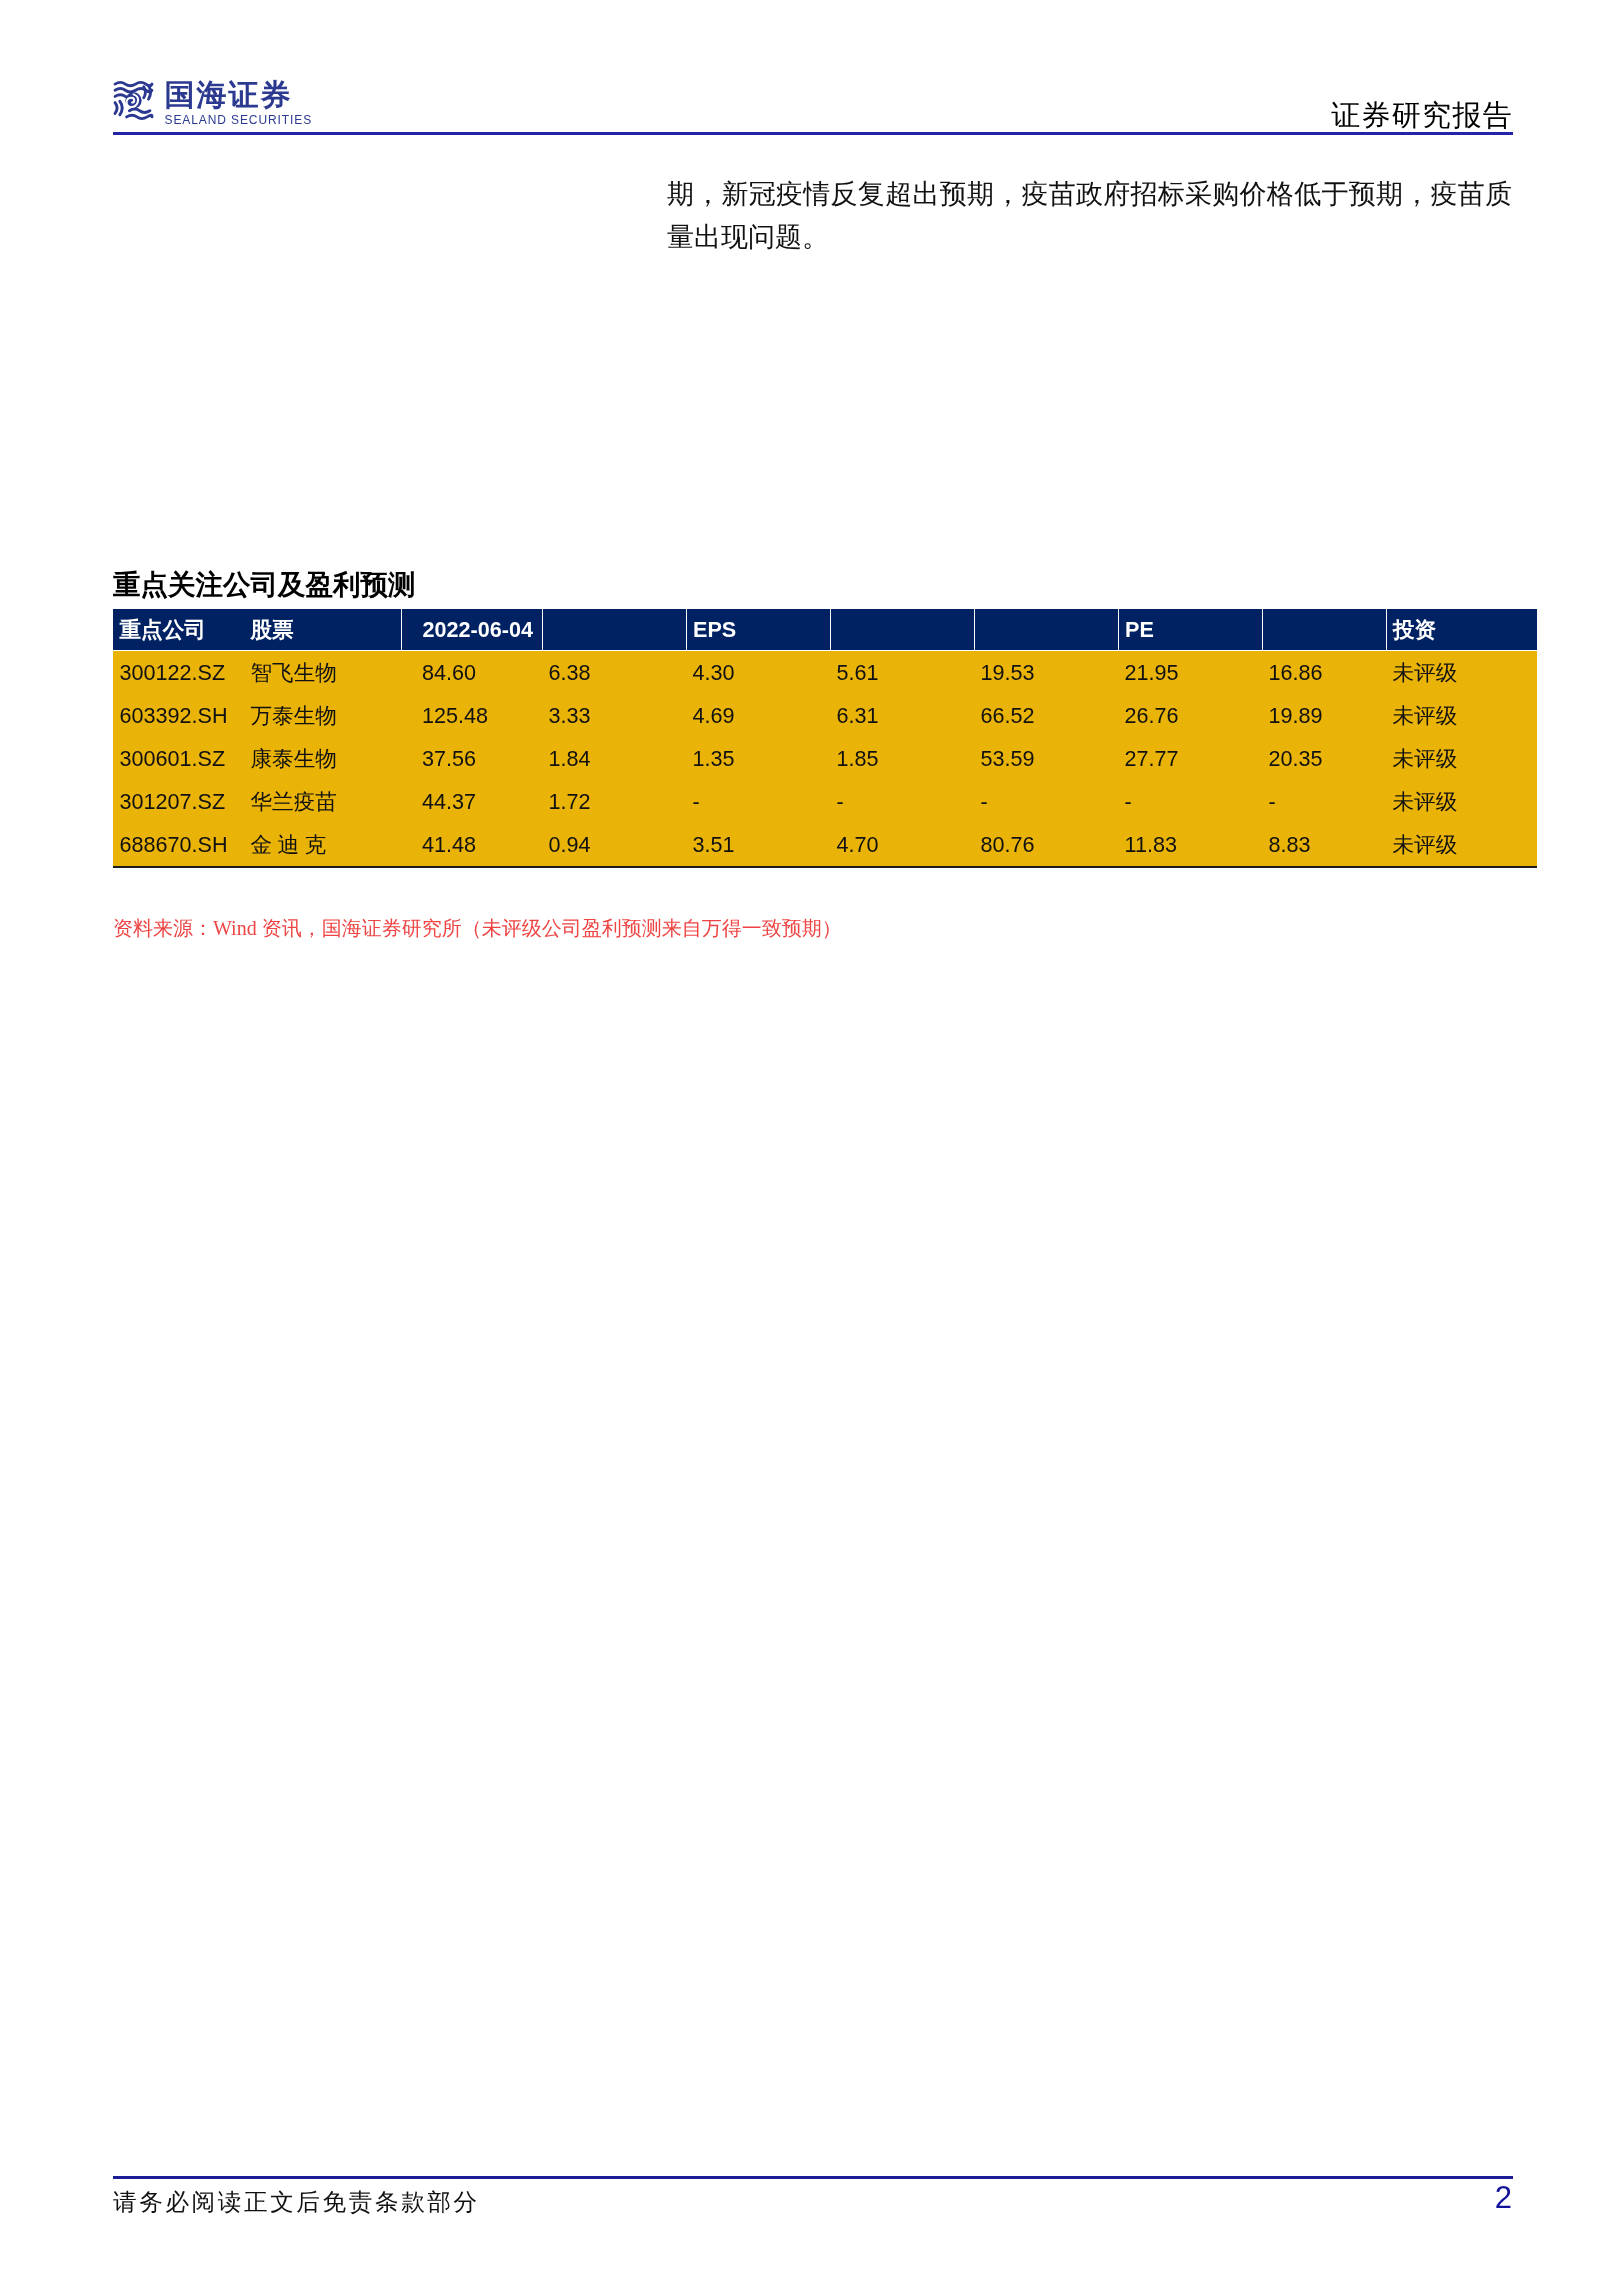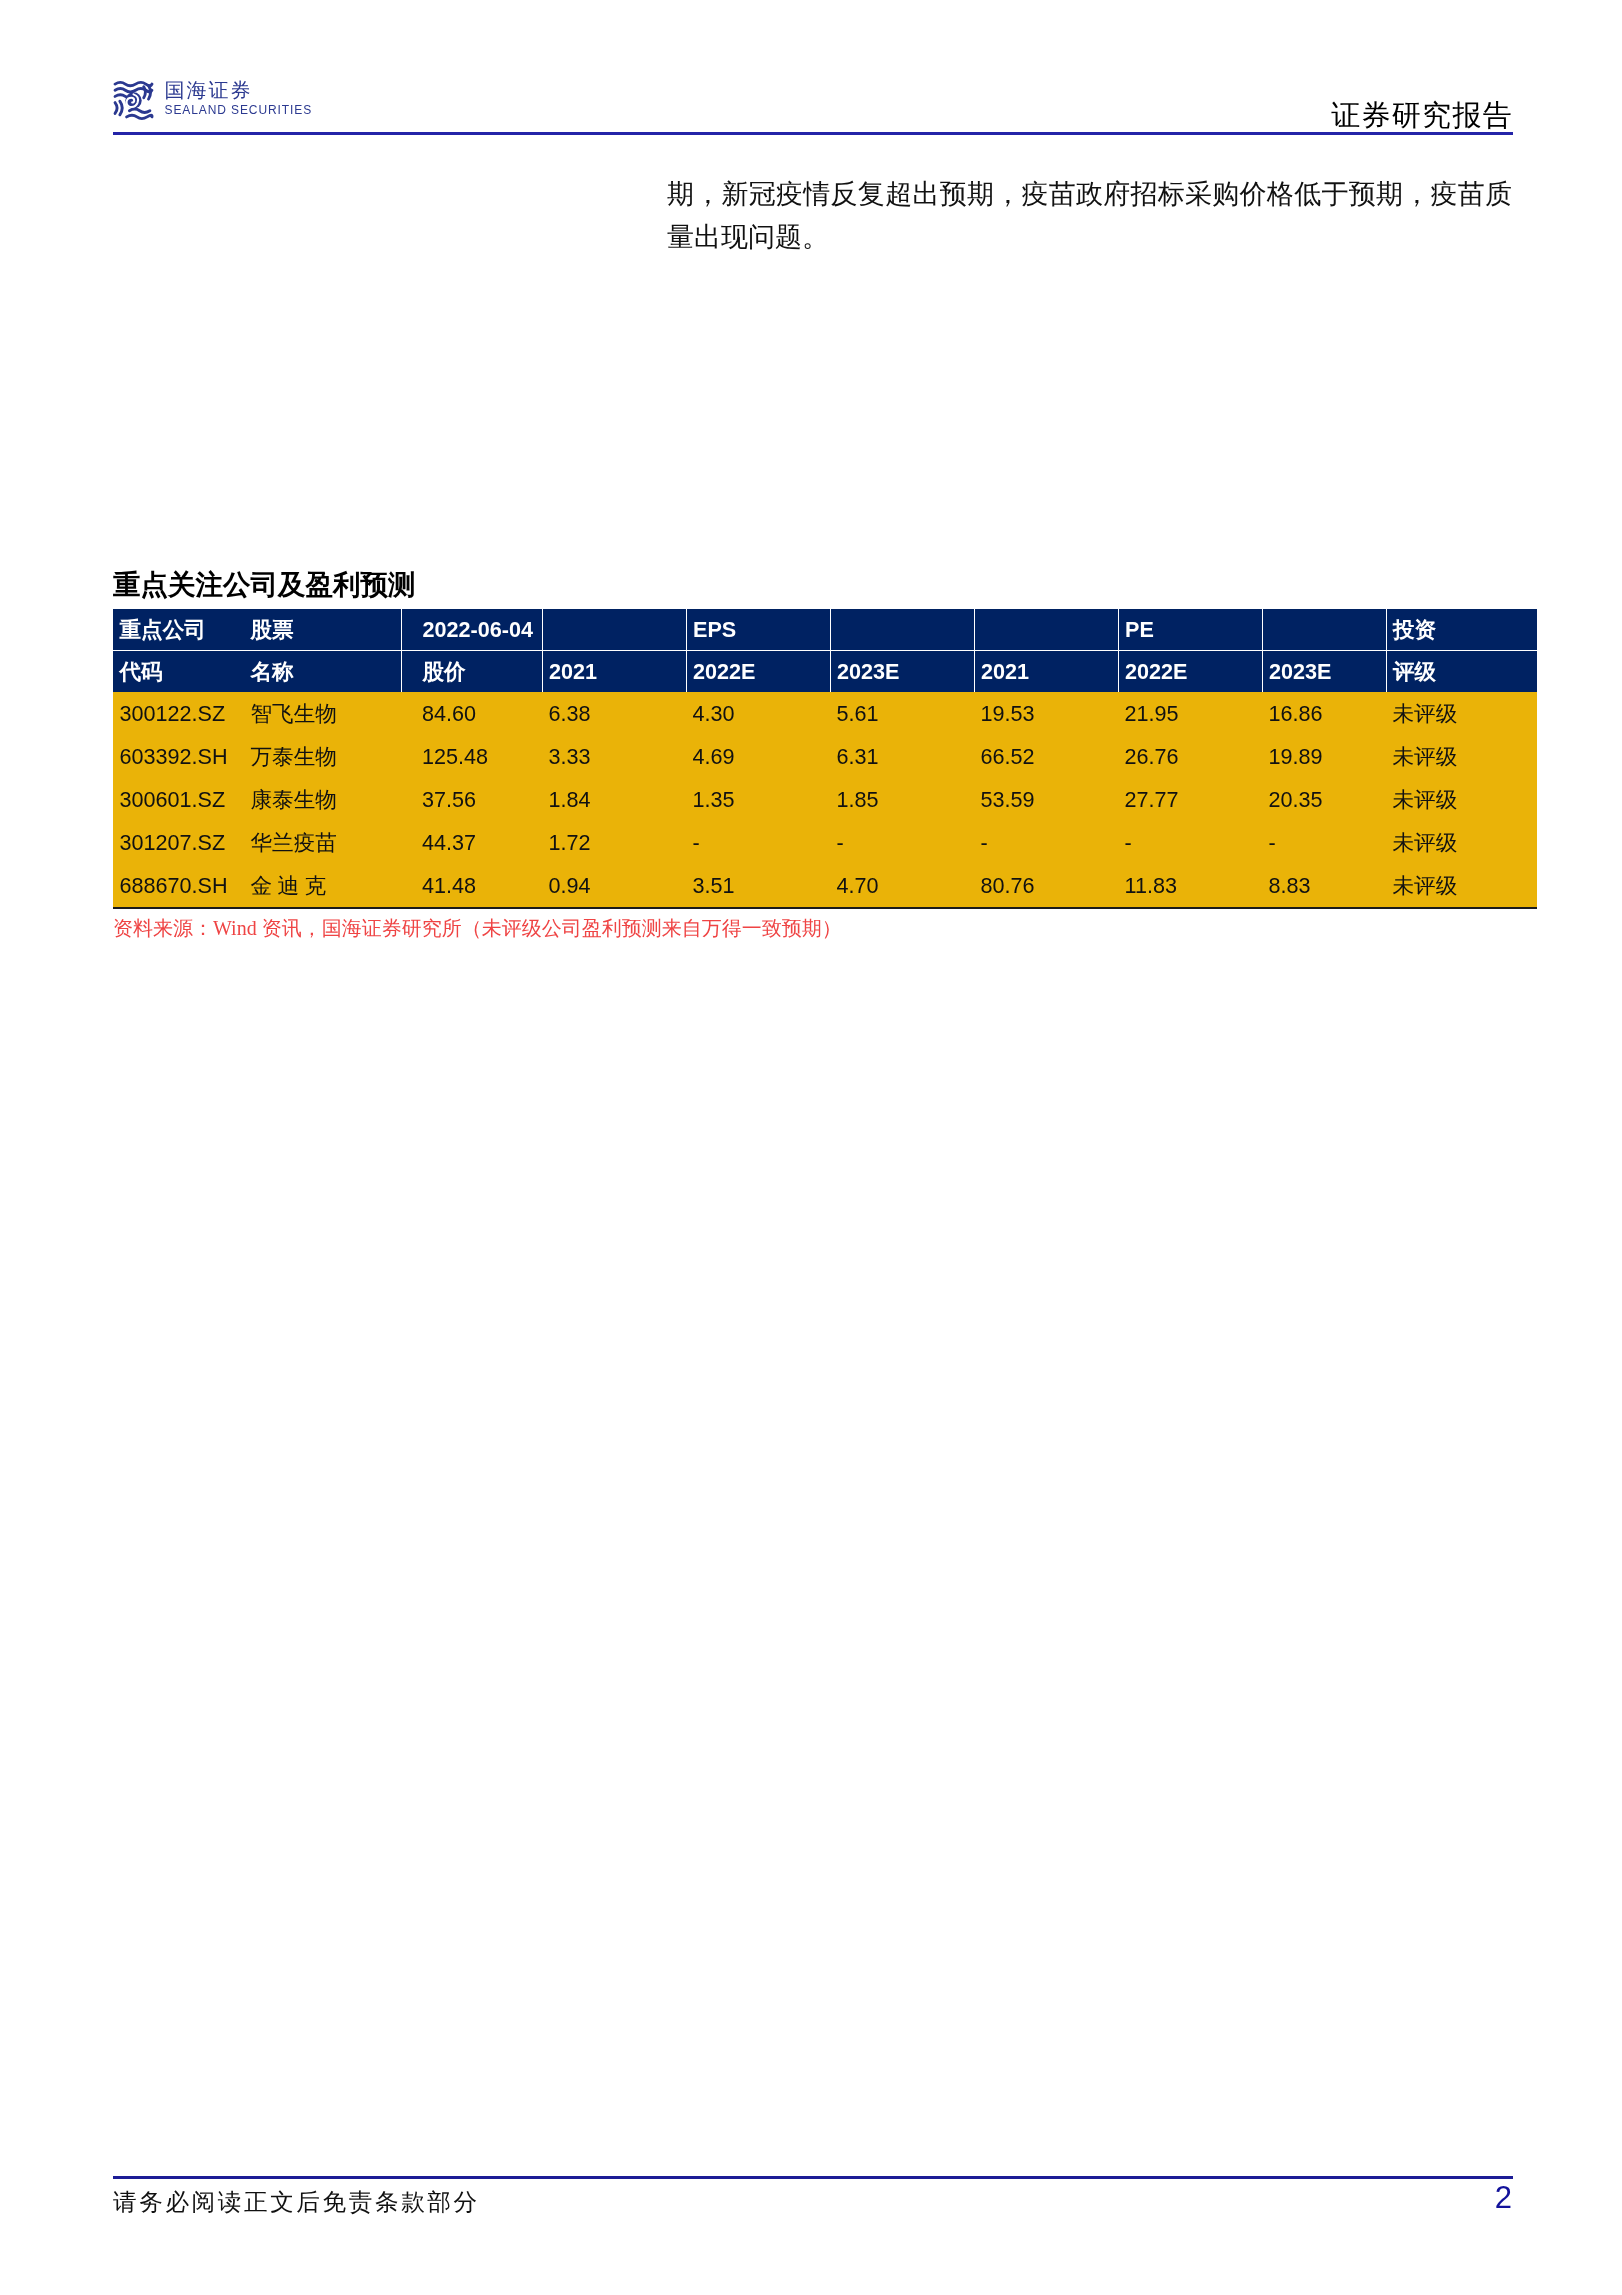--- a/index.html
+++ b/index.html
@@ -6,22 +6,22 @@
   body{
     width:1623px;height:2295px;position:relative;background:#ffffff;
     font-family:"Liberation Serif","DejaVu Serif",serif;color:#111111;
   }
   .abs{position:absolute;}
 
   
   .logo-wrap{left:113px;top:80px;display:flex;align-items:flex-start;gap:10.5px;}
   .logo-txt{display:flex;flex-direction:column;line-height:1;}
   .logo-cn{
-    font-family:"Liberation Sans","DejaVu Sans",sans-serif;font-weight:normal;
-    font-size:20px;color:#2b3990;letter-spacing:2px;
+    font-family:"Liberation Sans","DejaVu Sans",sans-serif;font-weight:bold;
+    font-size:30px;color:#2b3990;letter-spacing:2px;
   }
   .logo-en{
     font-family:"Liberation Sans","DejaVu Sans",sans-serif;font-size:12px;
     color:#2b3990;letter-spacing:0.9px;margin-top:3.9px;
   }
   .report-type{
     top:96px;right:110px;font-size:29px;color:#000;letter-spacing:1.3px;
     font-family:"Liberation Serif","DejaVu Serif",serif;
   }
   .rule-top{left:113px;top:132px;width:1400px;height:2.6px;background:#2424a8;}
@@ -112,32 +112,20 @@
       <td class="c-zh vline">股票</td>
       <td class="c-num vline pad-lg">2022-06-04</td>
       <td class="c-num vline"></td>
       <td class="c-num vline">EPS</td>
       <td class="c-num vline"></td>
       <td class="c-num vline"></td>
       <td class="c-num vline">PE</td>
       <td class="c-num vline"></td>
       <td class="c-zh">投资</td>
     </tr>
-    <tr class="hrow">
-      <td class="c-zh">代码</td>
-      <td class="c-zh vline">名称</td>
-      <td class="c-zh vline pad-lg">股价</td>
-      <td class="c-num vline">2021</td>
-      <td class="c-num vline">2022E</td>
-      <td class="c-num vline">2023E</td>
-      <td class="c-num vline">2021</td>
-      <td class="c-num vline">2022E</td>
-      <td class="c-num vline">2023E</td>
-      <td class="c-zh">评级</td>
-    </tr>
 
     <tr class="drow">
       <td class="c-num">300122.SZ</td>
       <td class="c-zh">智飞生物</td>
       <td class="c-num pad-lg">84.60</td>
       <td class="c-num">6.38</td>
       <td class="c-num">4.30</td>
       <td class="c-num">5.61</td>
       <td class="c-num">19.53</td>
       <td class="c-num">21.95</td>

